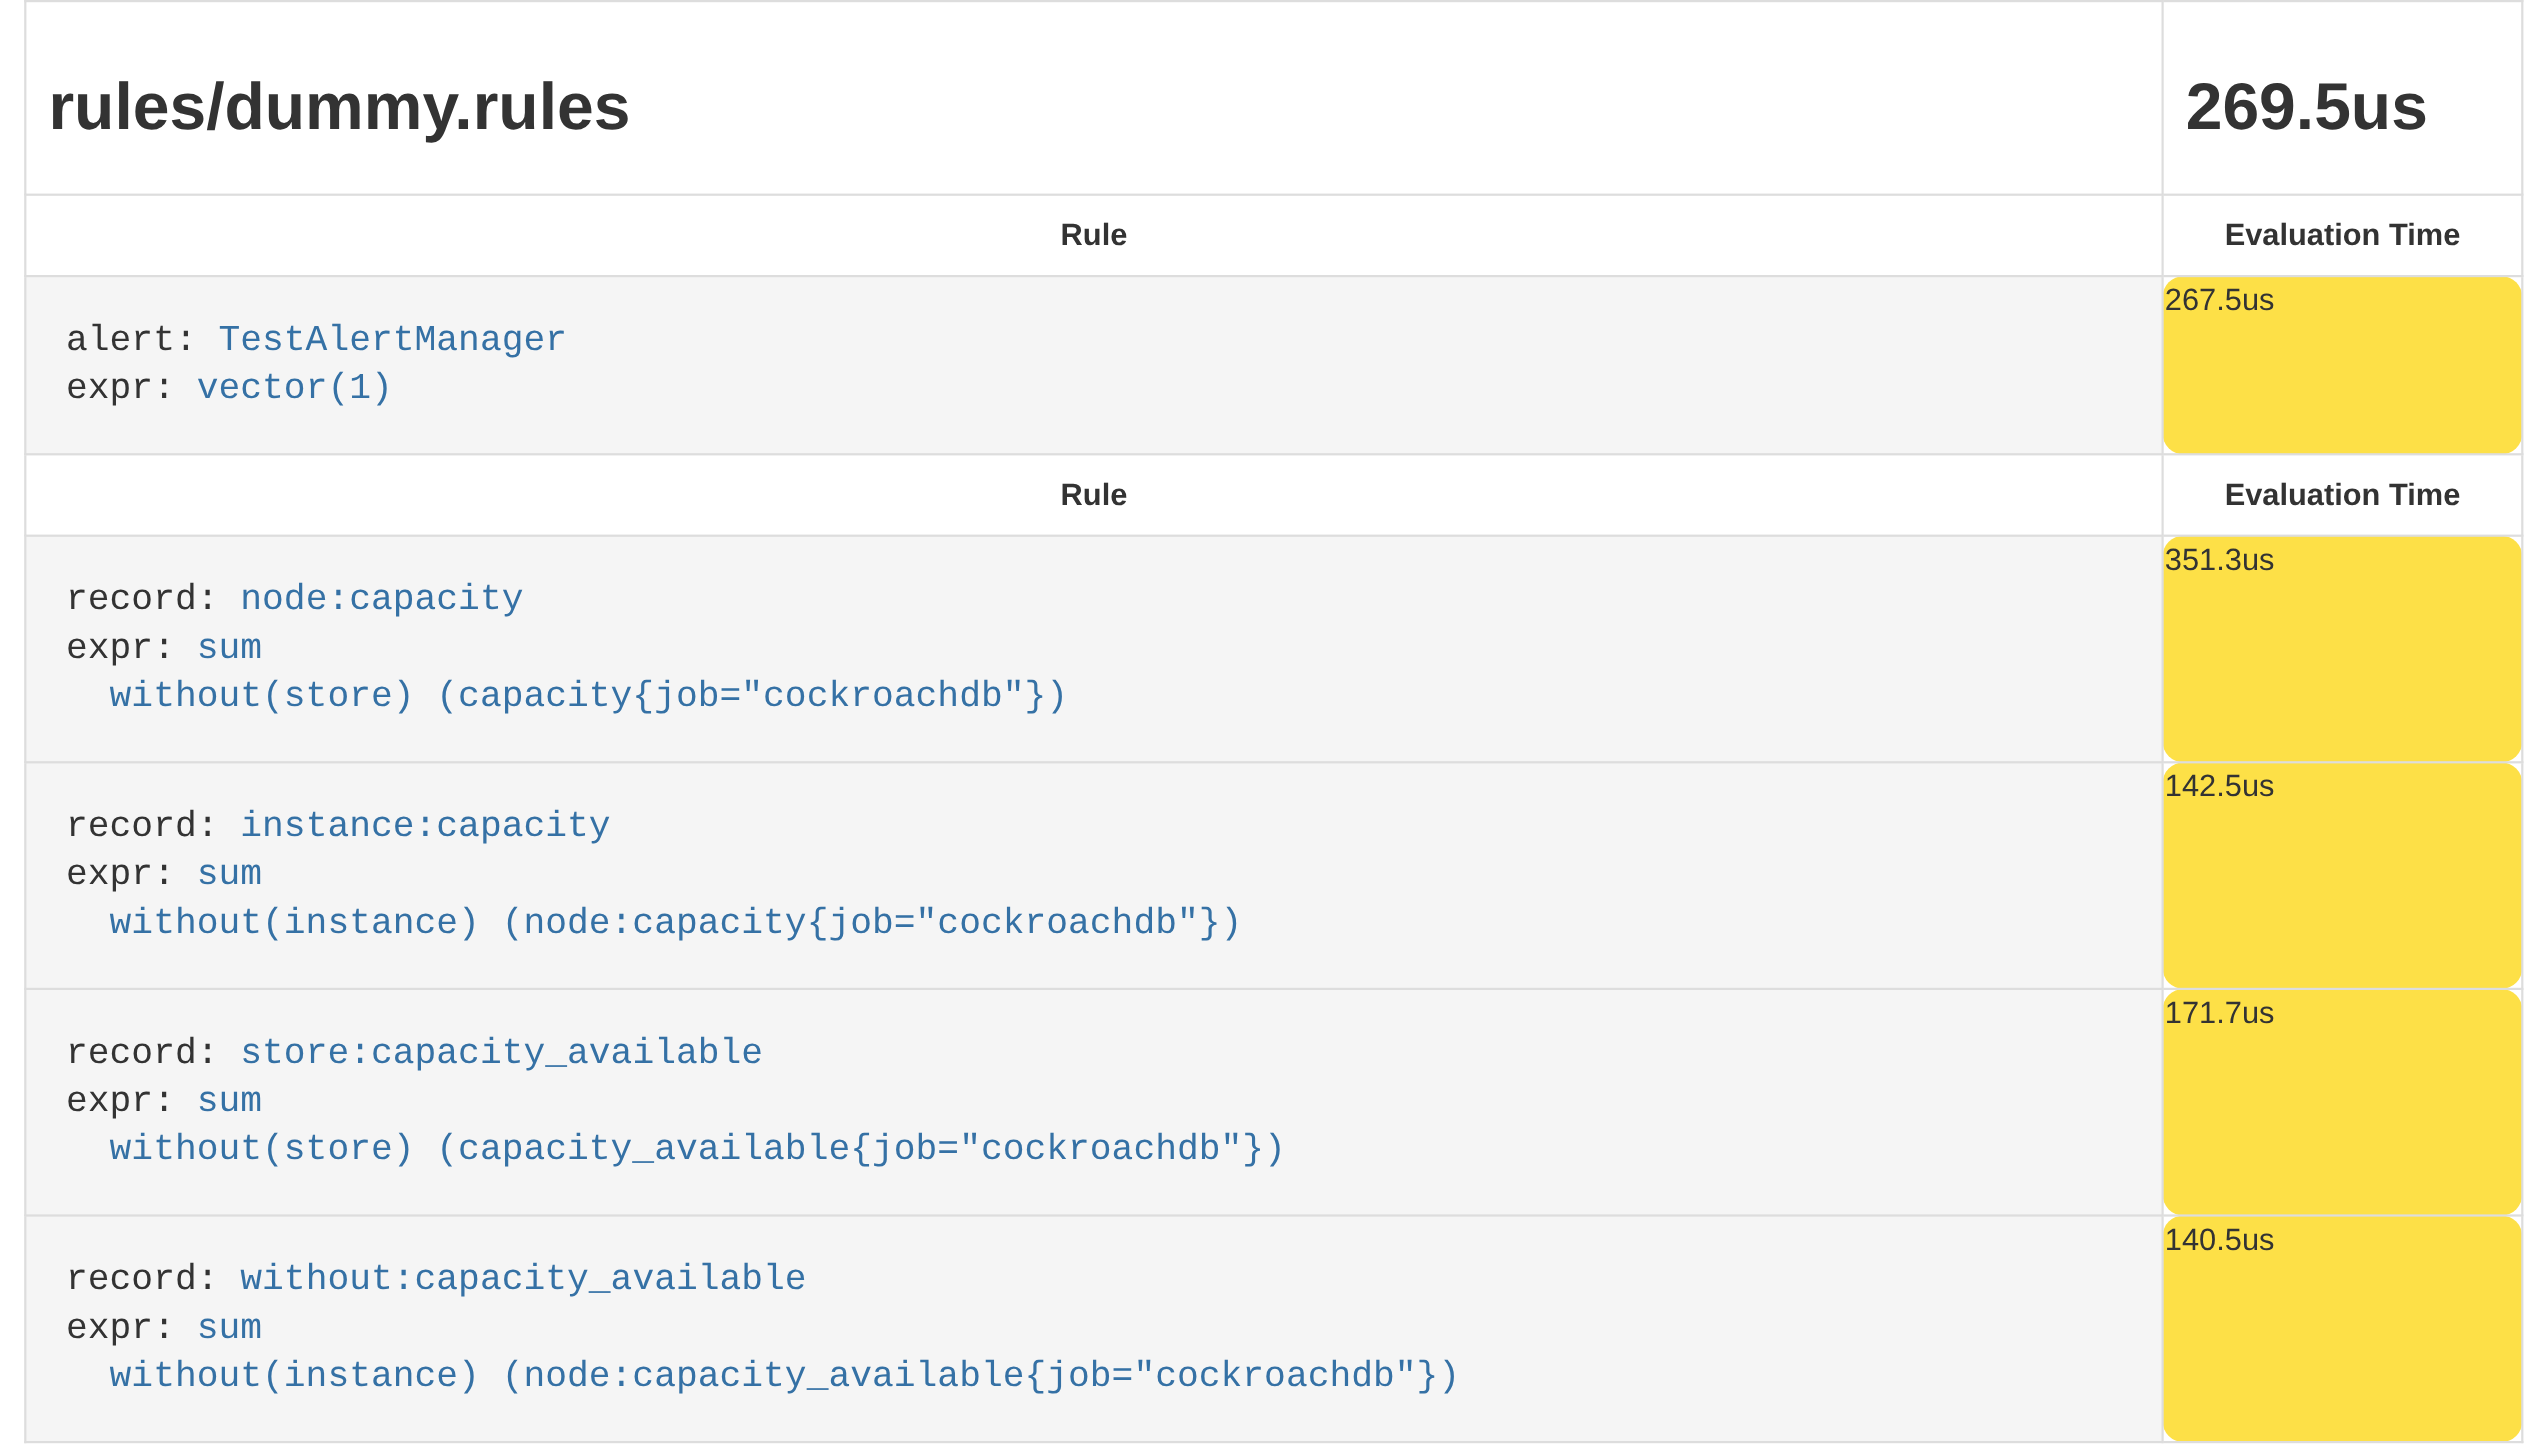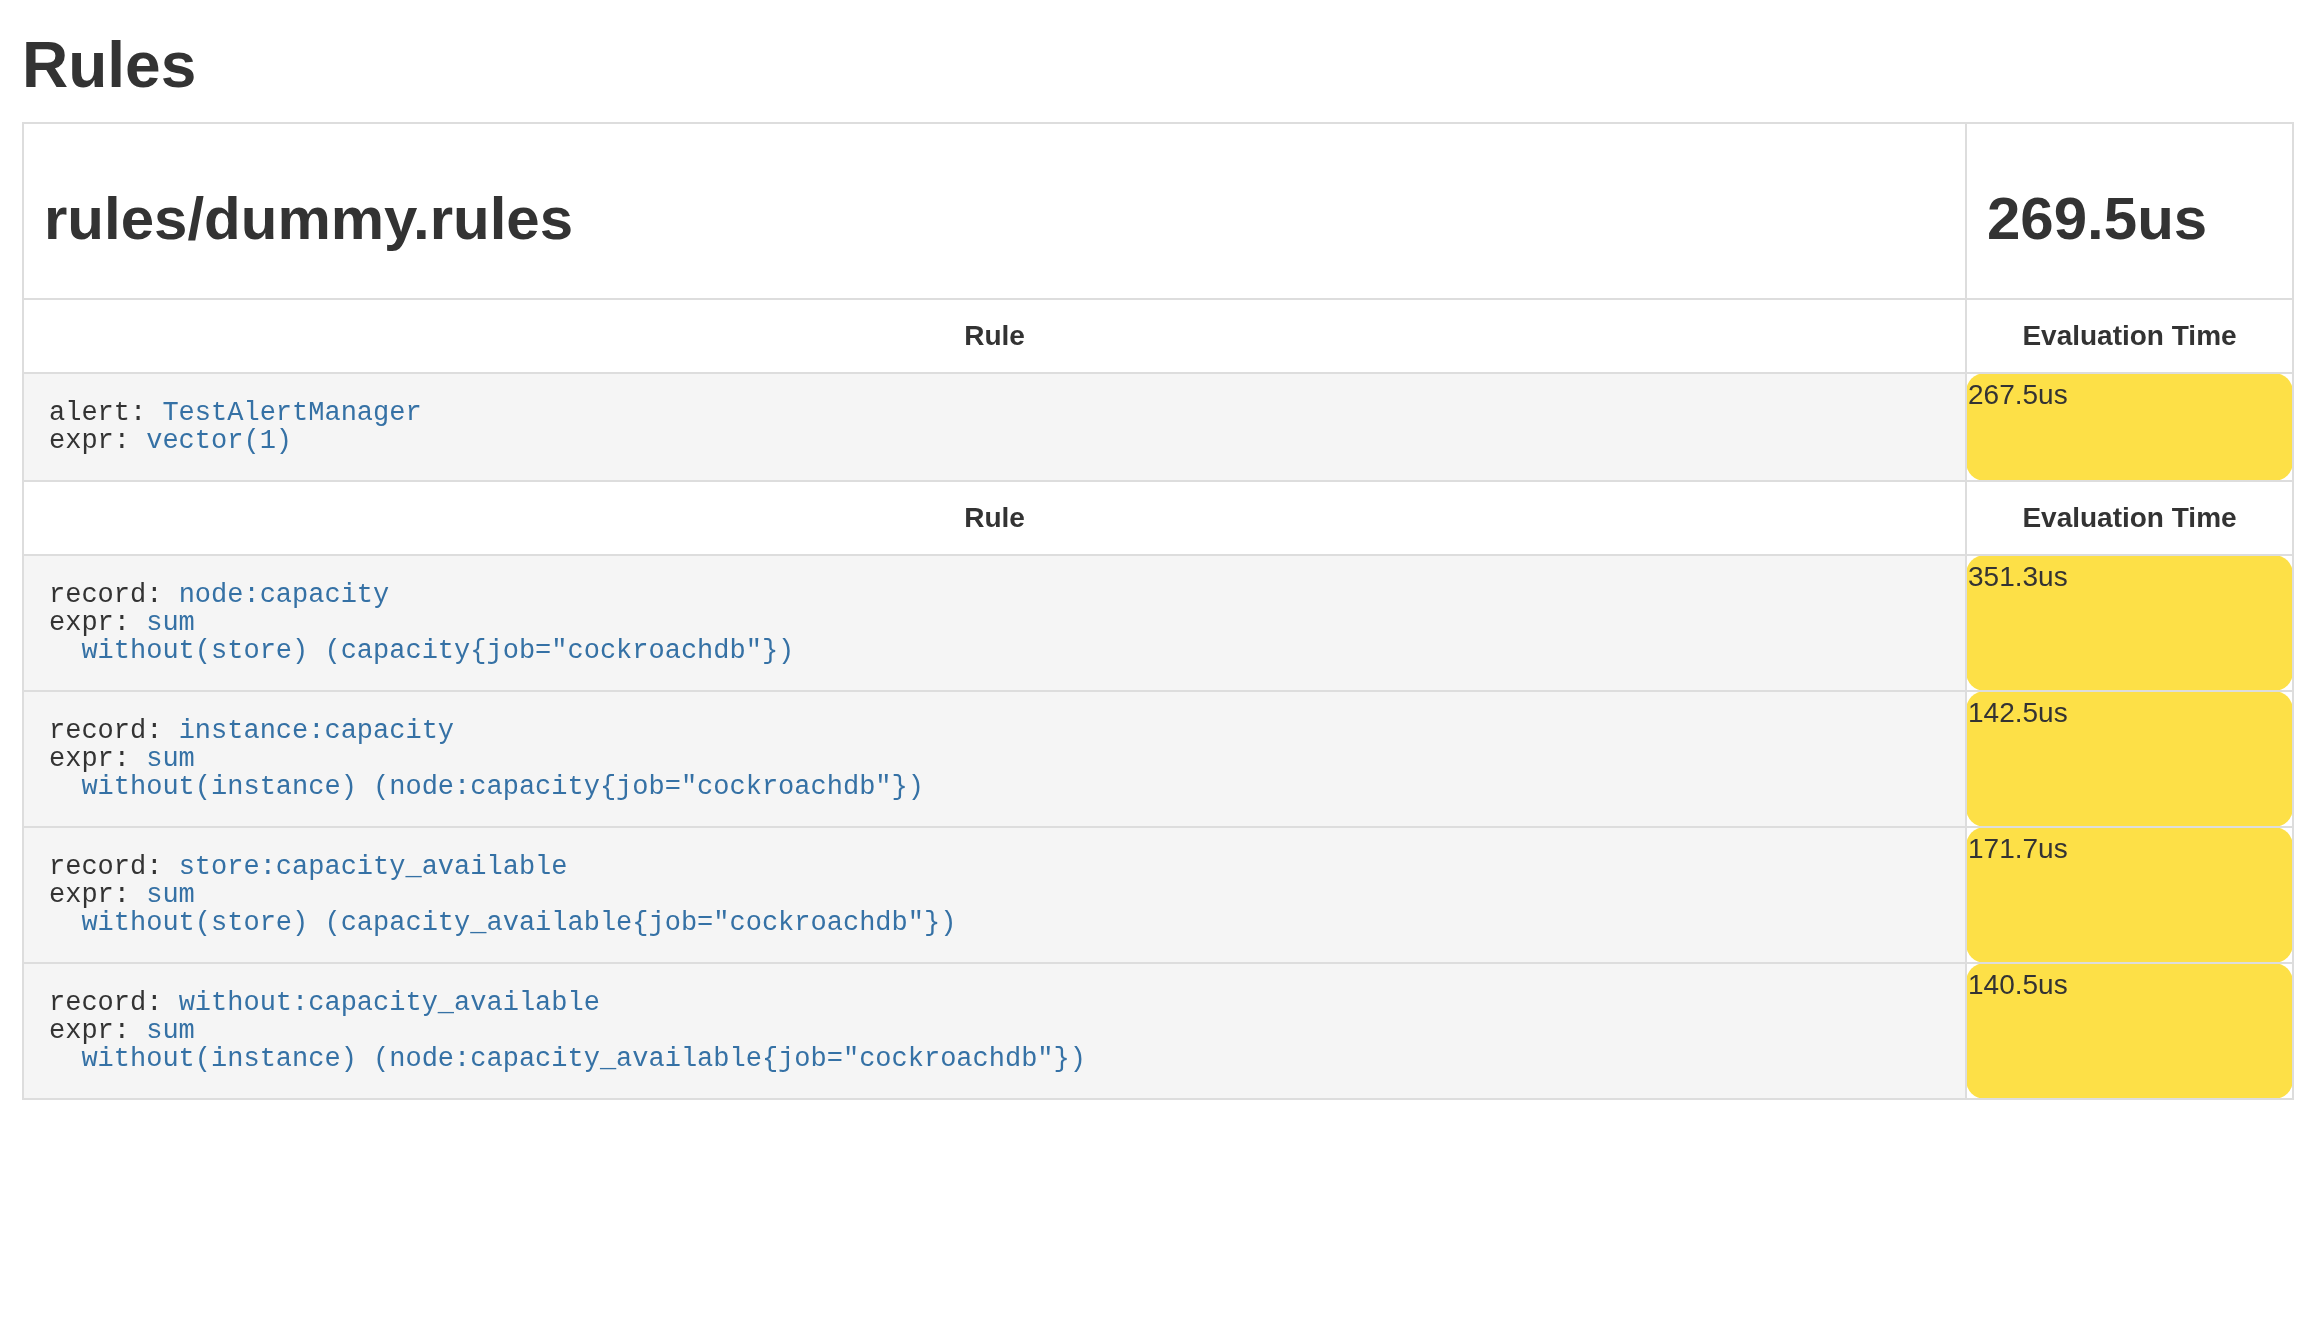--- a/index.html
+++ b/index.html
@@ -62,38 +62,37 @@
     vertical-align: top;
   }
   td.time-cell {
     background: #fde047;
     vertical-align: top;
     font-size: 28px;
     line-height: 40px;
     border-radius: 19px;
   }
   pre.rule-code {
-    margin: 5px;
+    margin: 16px;
     font-family: "Liberation Mono", monospace;
-    font-size: 27px;
-    line-height: 28px;
+    font-size: 33px;
+    line-height: 44px;
     color: #333333;
     white-space: pre;
   }
   pre.rule-code a {
     color: #3571a5;
     text-decoration: none;
     cursor: pointer;
   }
 </style>
 </head>
 <body>
 
 <div class="container">
-  <h1 class="page-title">Rules</h1>
 
   <table class="rules-table">
     <colgroup>
       <col style="width: auto;">
       <col style="width: 327px;">
     </colgroup>
     <tbody>
         <tr class="group-header-row">
           <td class="group-cell">
             <h2>rules/dummy.rules</h2>

